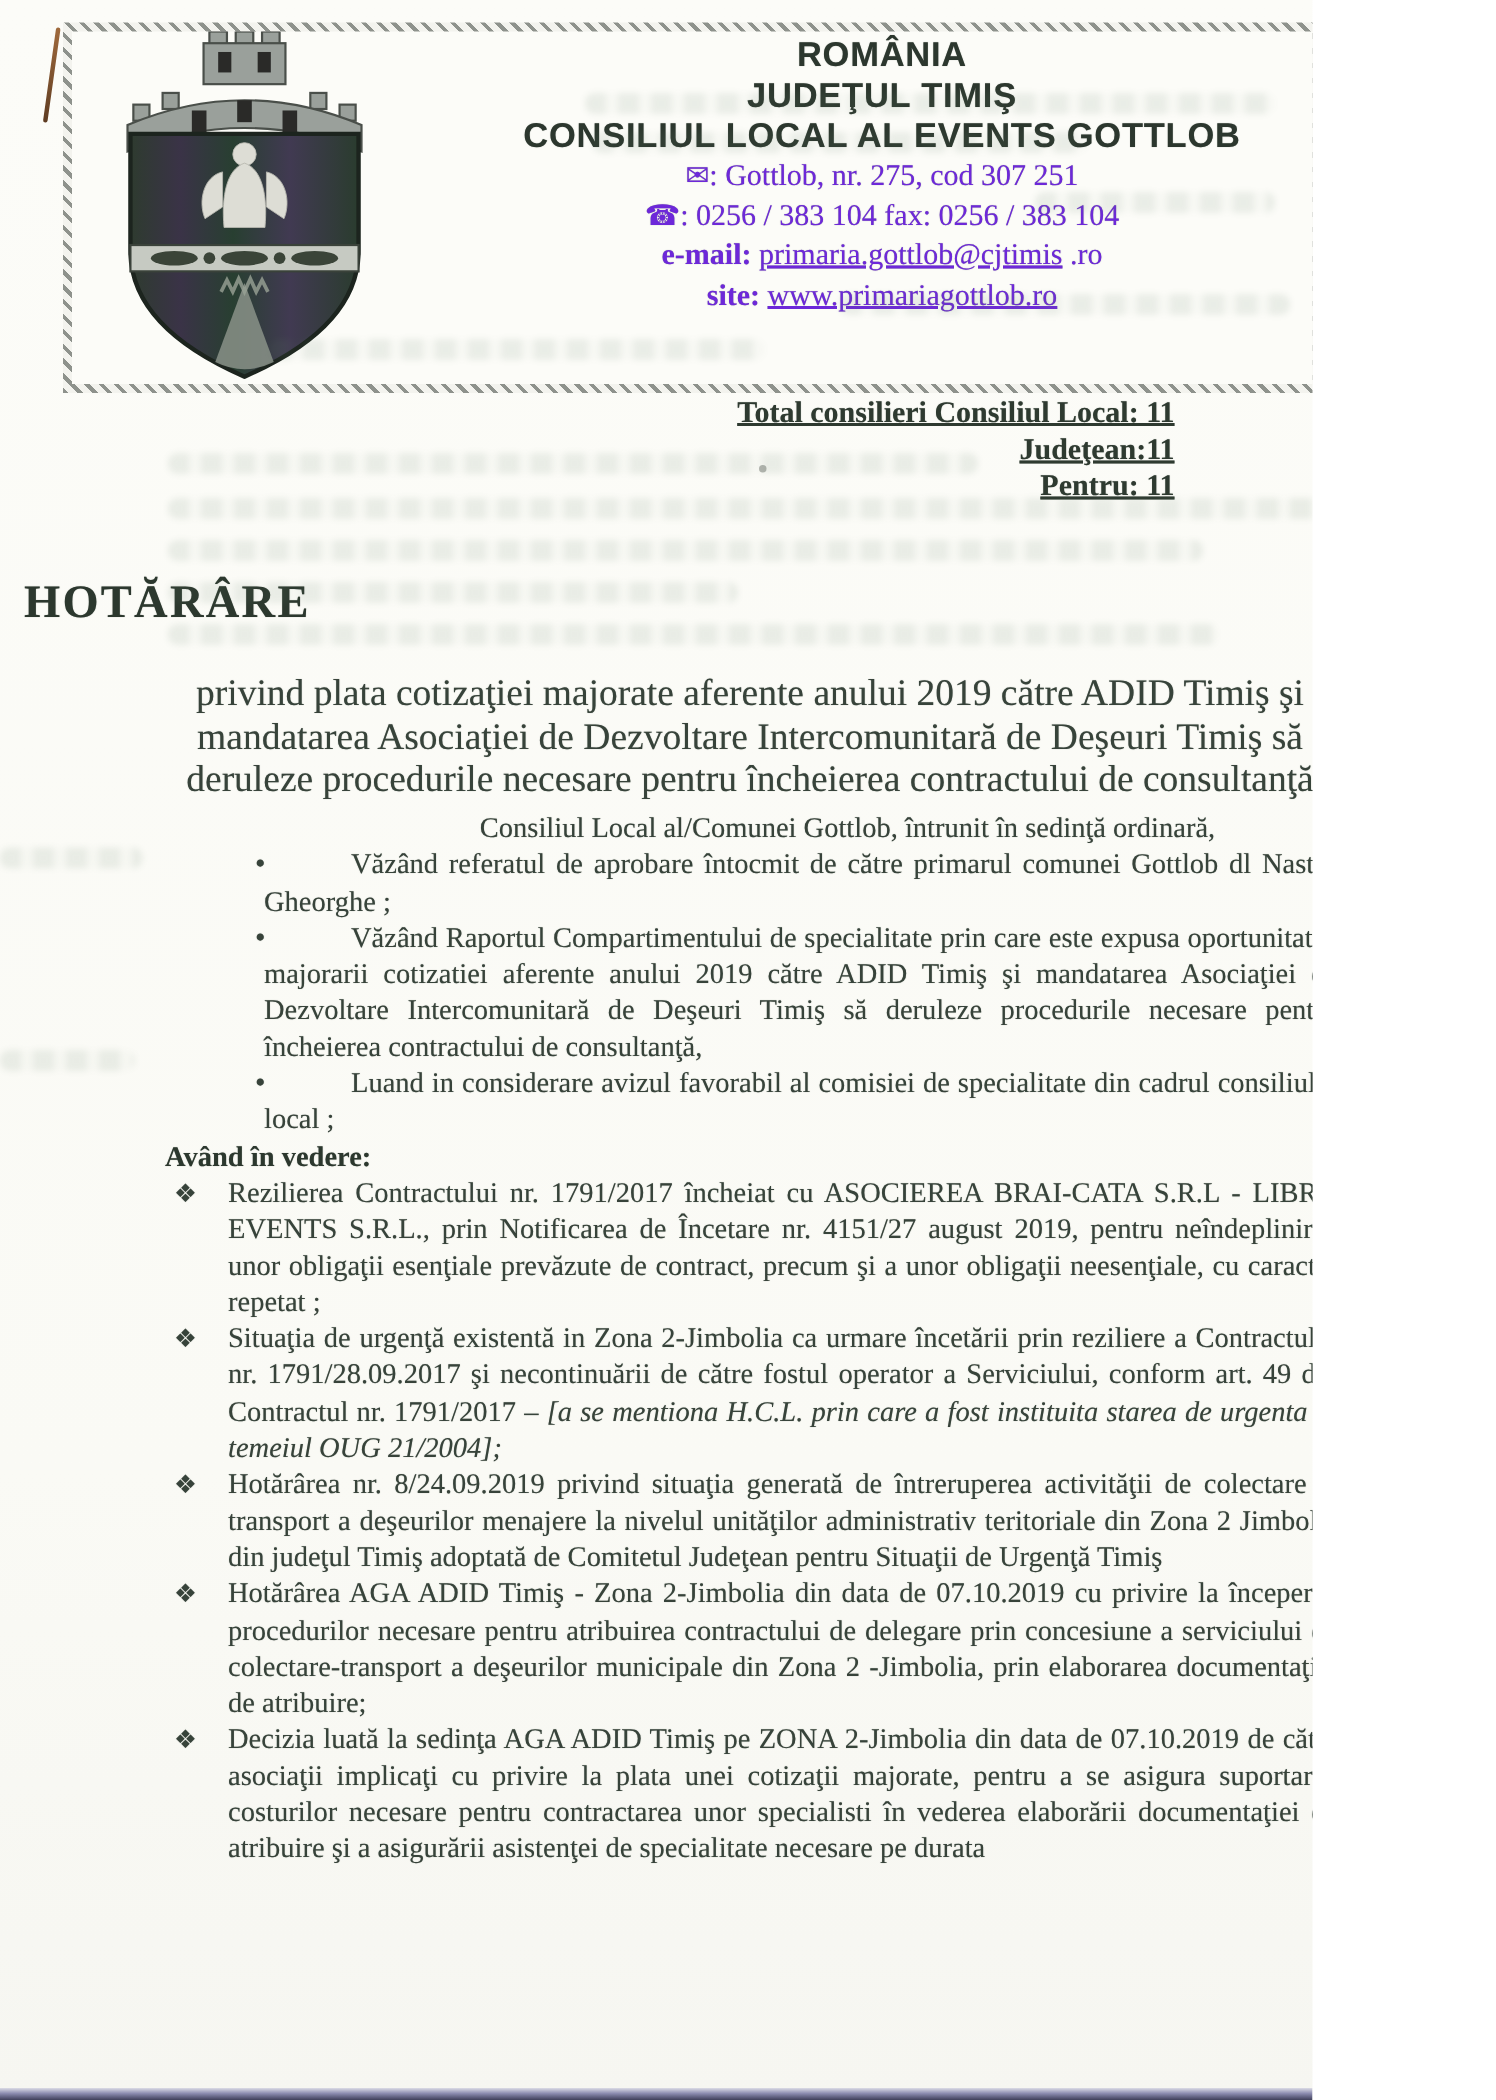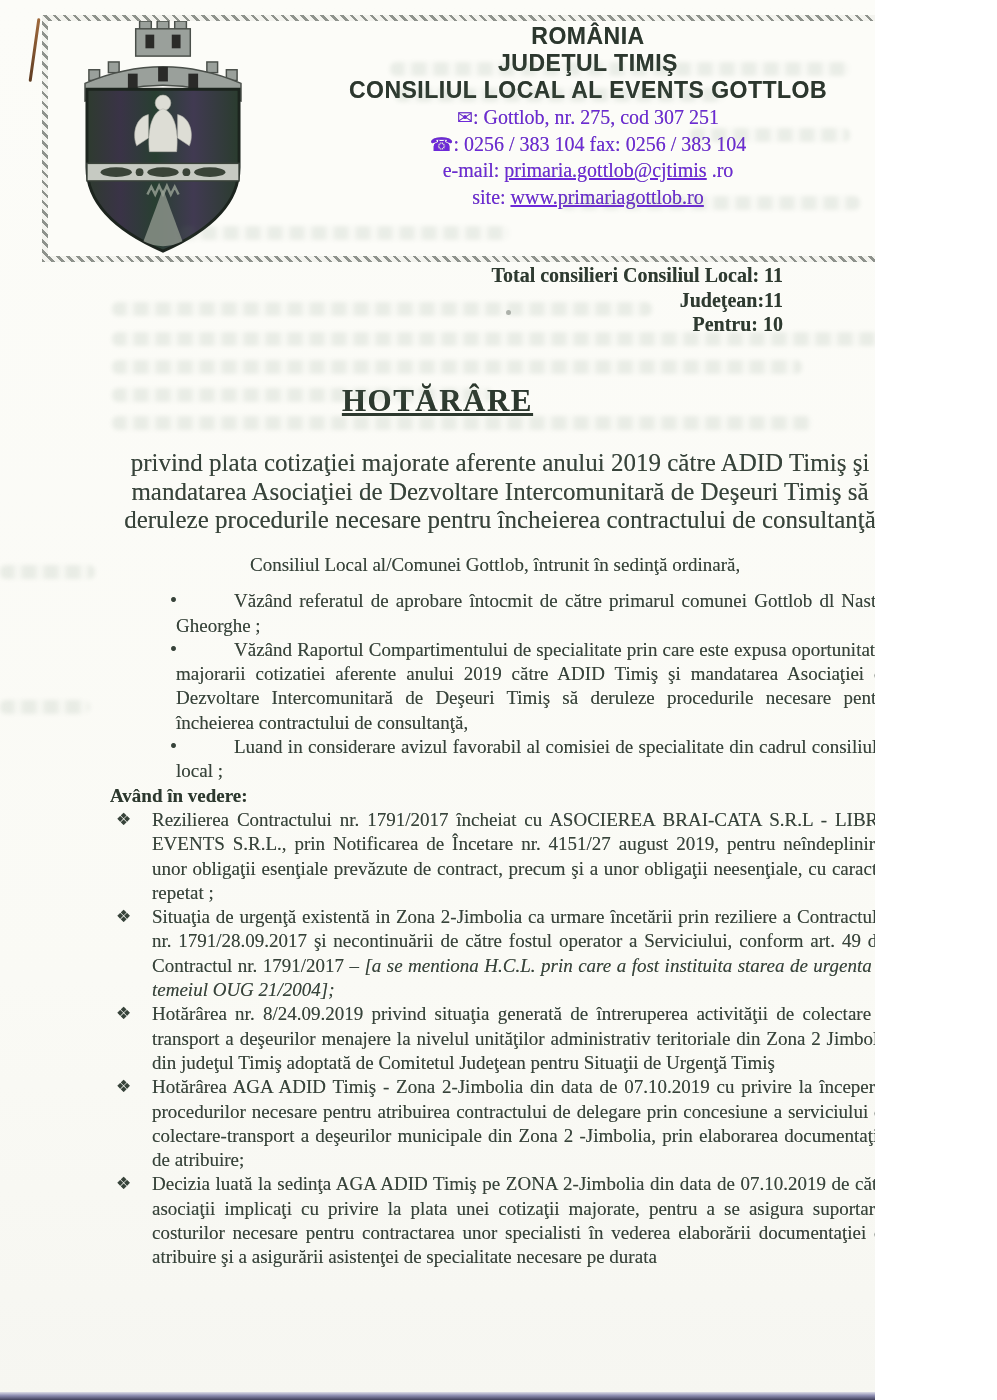--- a/index.html
+++ b/index.html
@@ -20,46 +20,46 @@
   }
   .hdr-inner{position:absolute;left:6px;top:6px;right:6px;bottom:6px;background:#fcfcf8;}
   .crest{position:absolute;left:14px;top:0px;width:202px;height:234px;}
   .hdr-text{position:absolute;left:218px;top:2px;right:6px;text-align:center;}
   .hdr-sans{
     font-family:"Liberation Sans","DejaVu Sans",sans-serif;
     font-weight:bold;font-size:23px;line-height:27px;color:#2c372e;
     letter-spacing:.5px;margin:0;
   }
   .hdr-contact{font-size:20px;line-height:25.5px;color:#6d28d9;margin:1px 0 0 0;}
-  .hdr-contact .lbl{font-weight:normal;}
+  .hdr-contact .lbl{font-weight:bold;}
   .hdr-contact a{color:inherit;text-decoration:underline;cursor:pointer;}
   .glyph{font-size:19px;}
 
   
   .stats{
     position:absolute;top:263px;right:92px;text-align:right;
-    font-weight:bold;font-size:20px;line-height:24.5px;color:#2e3a30;
+    font-weight:bold;font-size:20px;line-height:24.5px;color:#2e3a30;text-decoration:underline;
   }
 
   
   .doc-title{
-    position:absolute;top:383px;left:0;width:100%;text-align:center;
-    font-size:31px;font-weight:bold;letter-spacing:1.5px;color:#2c382e;margin:0;text-decoration:underline;
+    position:absolute;top:383px;left:16px;width:100%;text-align:left;
+    font-size:31px;font-weight:bold;letter-spacing:1.5px;color:#2c382e;margin:0;
   }
   .doc-subtitle{
     position:absolute;top:449px;left:108px;width:784px;text-align:center;
     font-size:25px;line-height:28.5px;color:#37433a;margin:0;
   }
 
   
   .main{
     position:absolute;top:541px;left:110px;width:782px;
     font-size:19px;line-height:24.3px;color:#37433a;
   }
-  .intro{padding-left:128px;margin:12px;}
+  .intro{padding-left:128px;margin:0;text-align:center;}
   .pre-item{position:relative;padding-left:66px;text-indent:58px;text-align:justify;margin:0;}
   .pre-item .dot{position:absolute;left:60px;top:-1px;text-indent:0;font-size:20px;}
   .having{font-weight:bold;color:#2c382e;margin:0;}
   .cons-item{position:relative;padding-left:42px;text-align:justify;margin:0;}
   .cons-item .diamond{position:absolute;left:6px;top:0;font-size:17px;}
   .it{font-style:italic;}
 
   
   .bleed{
     position:absolute;height:14px;border-radius:6px;
@@ -147,21 +147,21 @@
         <p class="hdr-contact"><span class="glyph">☎</span><span>: 0256 / 383 104   fax: 0256 / 383 104</span></p>
         <p class="hdr-contact"><span class="lbl">e-mail:</span> <a>primaria.gottlob@cjtimis</a><span> .ro</span></p>
         <p class="hdr-contact"><span class="lbl">site:</span> <a>www.primariagottlob.ro</a></p>
       </div>
     </div>
   </div>
 
   <div class="stats">
     <div>Total consilieri Consiliul Local: 11</div>
     <div>Judeţean:11</div>
-    <div>Pentru: 10</div>
+    <div>Pentru: 11</div>
   </div>
 
   <h1 class="doc-title">HOTĂRÂRE</h1>
   <p class="doc-subtitle">privind plata cotizaţiei majorate aferente anului 2019 către ADID Timiş şi mandatarea Asociaţiei de Dezvoltare Intercomunitară de Deşeuri Timiş să deruleze procedurile necesare pentru încheierea contractului de consultanţă</p>
 
   <div class="main">
     <p class="intro">Consiliul Local al/Comunei Gottlob, întrunit în sedinţă ordinară,</p>
 
     <p class="pre-item"><span class="dot">•</span><span>Văzând referatul de aprobare întocmit de către primarul comunei Gottlob dl Nastor Gheorghe ;</span></p>
     <p class="pre-item"><span class="dot">•</span><span>Văzând Raportul Compartimentului de specialitate prin care este expusa oportunitatea majorarii cotizatiei aferente anului 2019 către ADID Timiş şi mandatarea Asociaţiei de Dezvoltare Intercomunitară de Deşeuri Timiş să deruleze procedurile necesare pentru încheierea contractului de consultanţă,</span></p>

